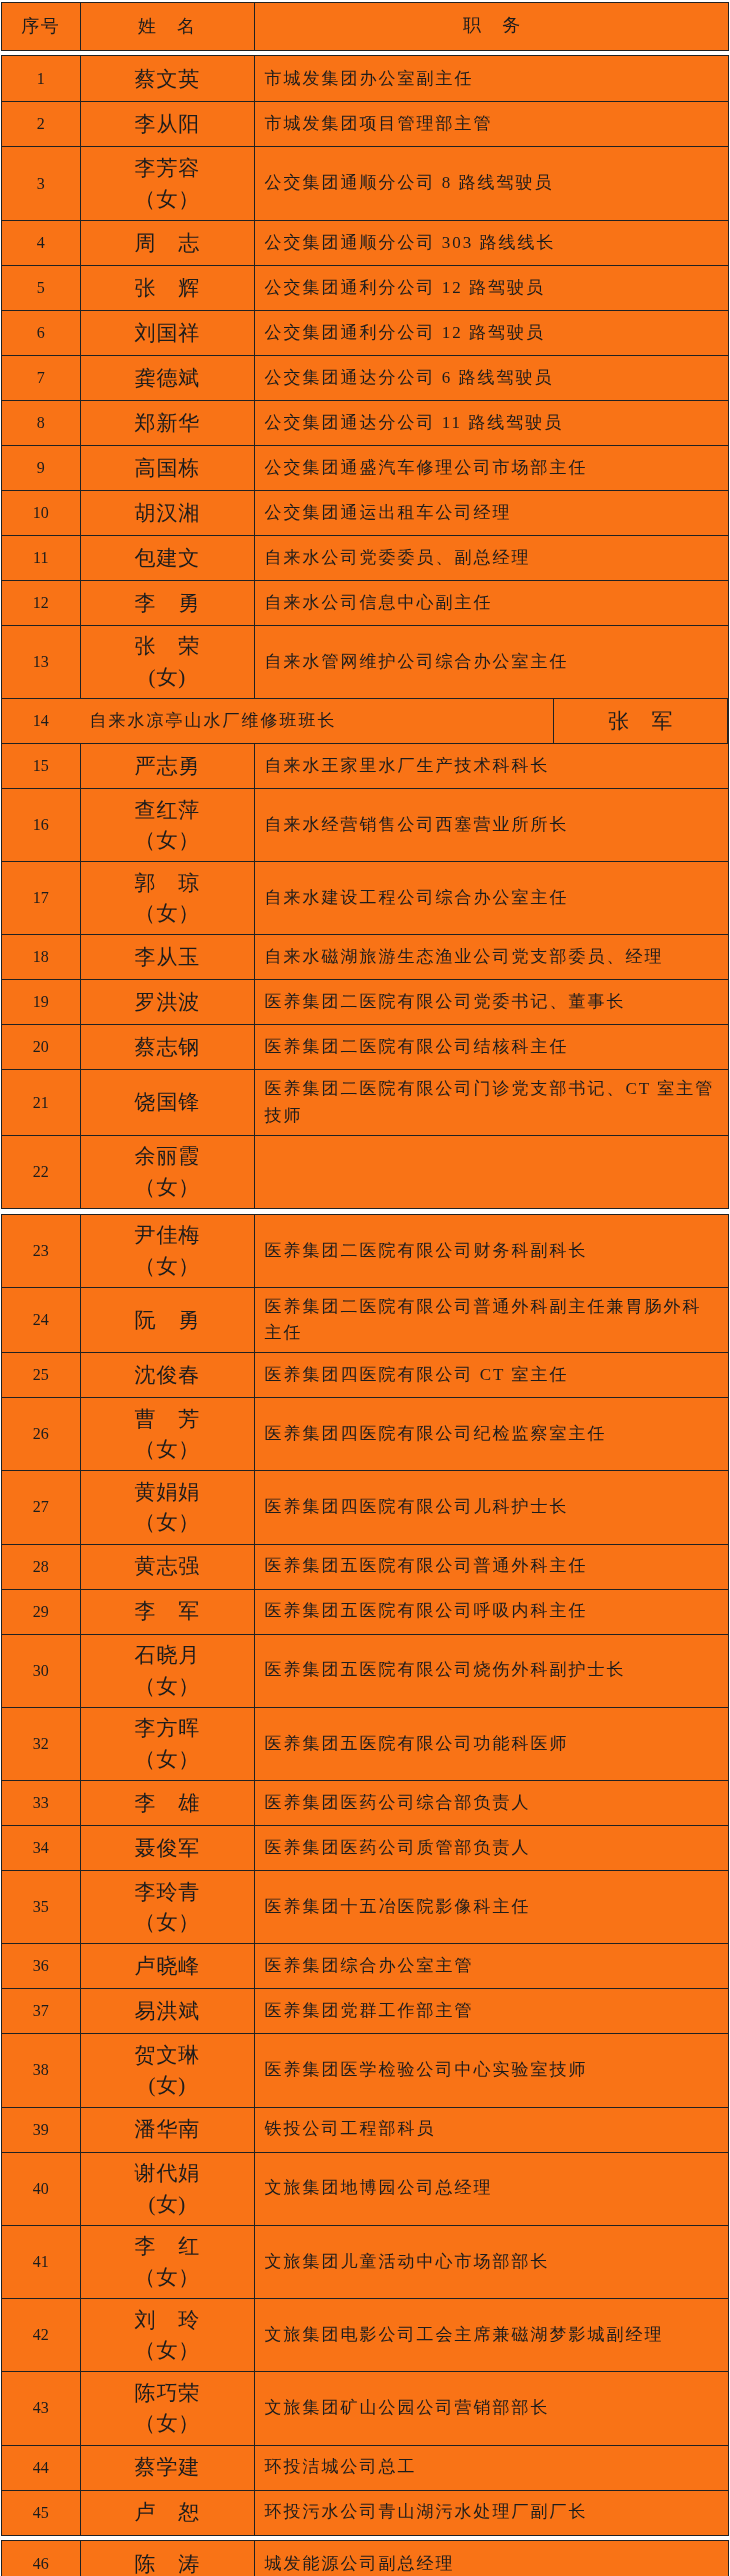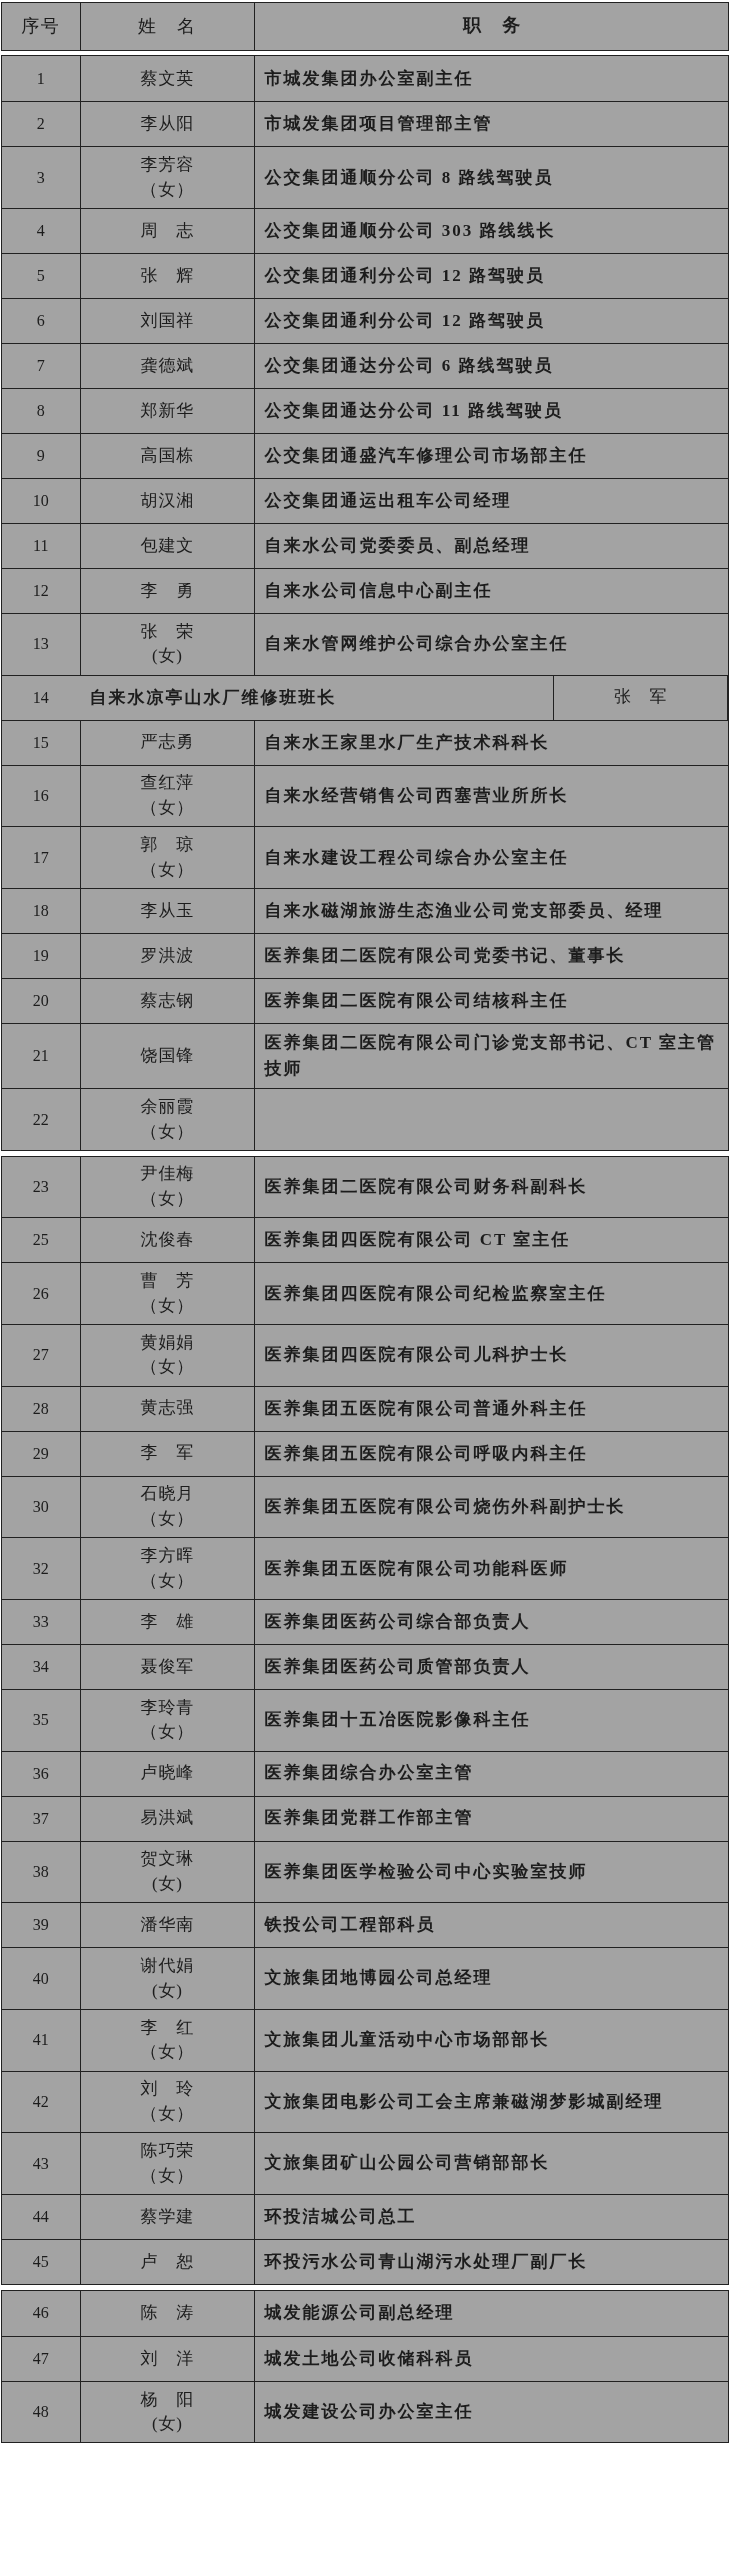--- a/index.html
+++ b/index.html
@@ -10,21 +10,21 @@
     font-family: "Liberation Serif", "DejaVu Serif", serif;
   }
   .doc {
     width: 730px;
     box-sizing: border-box;
     padding: 1.6px 0.8px;
     background: #ffffff;
   }
   .section {
     border: 1.6px solid #212121;
-    background: #a3a3a3;
+    background: #f97316;
   }
   .section + .section {
     margin-top: 4.9px;
   }
   .row {
     display: flex;
     align-items: stretch;
     min-height: 45px;
     box-sizing: border-box;
   }
@@ -41,36 +41,35 @@
   .c1 {
     width: 78px;
     align-items: center;
     text-align: center;
     font-size: 16px;
   }
   .c2 {
     width: 175px;
     align-items: center;
     text-align: left;
-    font-size: 17px;
+    font-size: 21px;
     letter-spacing: 0.8px;
     border-left: 0.8px solid #212121;
     border-right: 0.8px solid #212121;
     line-height: 1.45;
   }
   .c3 {
     flex: 1;
     align-items: flex-start;
     text-align: left;
     font-size: 17px;
     letter-spacing: 2px;
     line-height: 1.55;
     padding-left: 9.7px;
     padding-right: 8px;
-    font-weight: bold;
   }
   .header-row .cell {
     font-size: 18px;
     letter-spacing: 1.6px;
     min-height: 39px;
     align-items: center;
     text-align: center;
   }
   .header-row {
     min-height: 47px;
@@ -258,20 +257,27 @@
   <div class="section">
       <div class="row">
         <div class="cell c1">23</div>
         <div class="cell c2">
           <div class="nline">尹佳梅</div>
           <div class="nline n2">（女）</div>
         </div>
         <div class="cell c3">医养集团二医院有限公司财务科副科长</div>
       </div>
       <div class="row">
+        <div class="cell c1">24</div>
+        <div class="cell c2">
+          <div class="nline">阮　勇</div>
+        </div>
+        <div class="cell c3">医养集团二医院有限公司普通外科副主任兼胃肠外科主任</div>
+      </div>
+      <div class="row">
         <div class="cell c1">25</div>
         <div class="cell c2">
           <div class="nline">沈俊春</div>
         </div>
         <div class="cell c3">医养集团四医院有限公司 CT 室主任</div>
       </div>
       <div class="row">
         <div class="cell c1">26</div>
         <div class="cell c2">
           <div class="nline">曹　芳</div>

